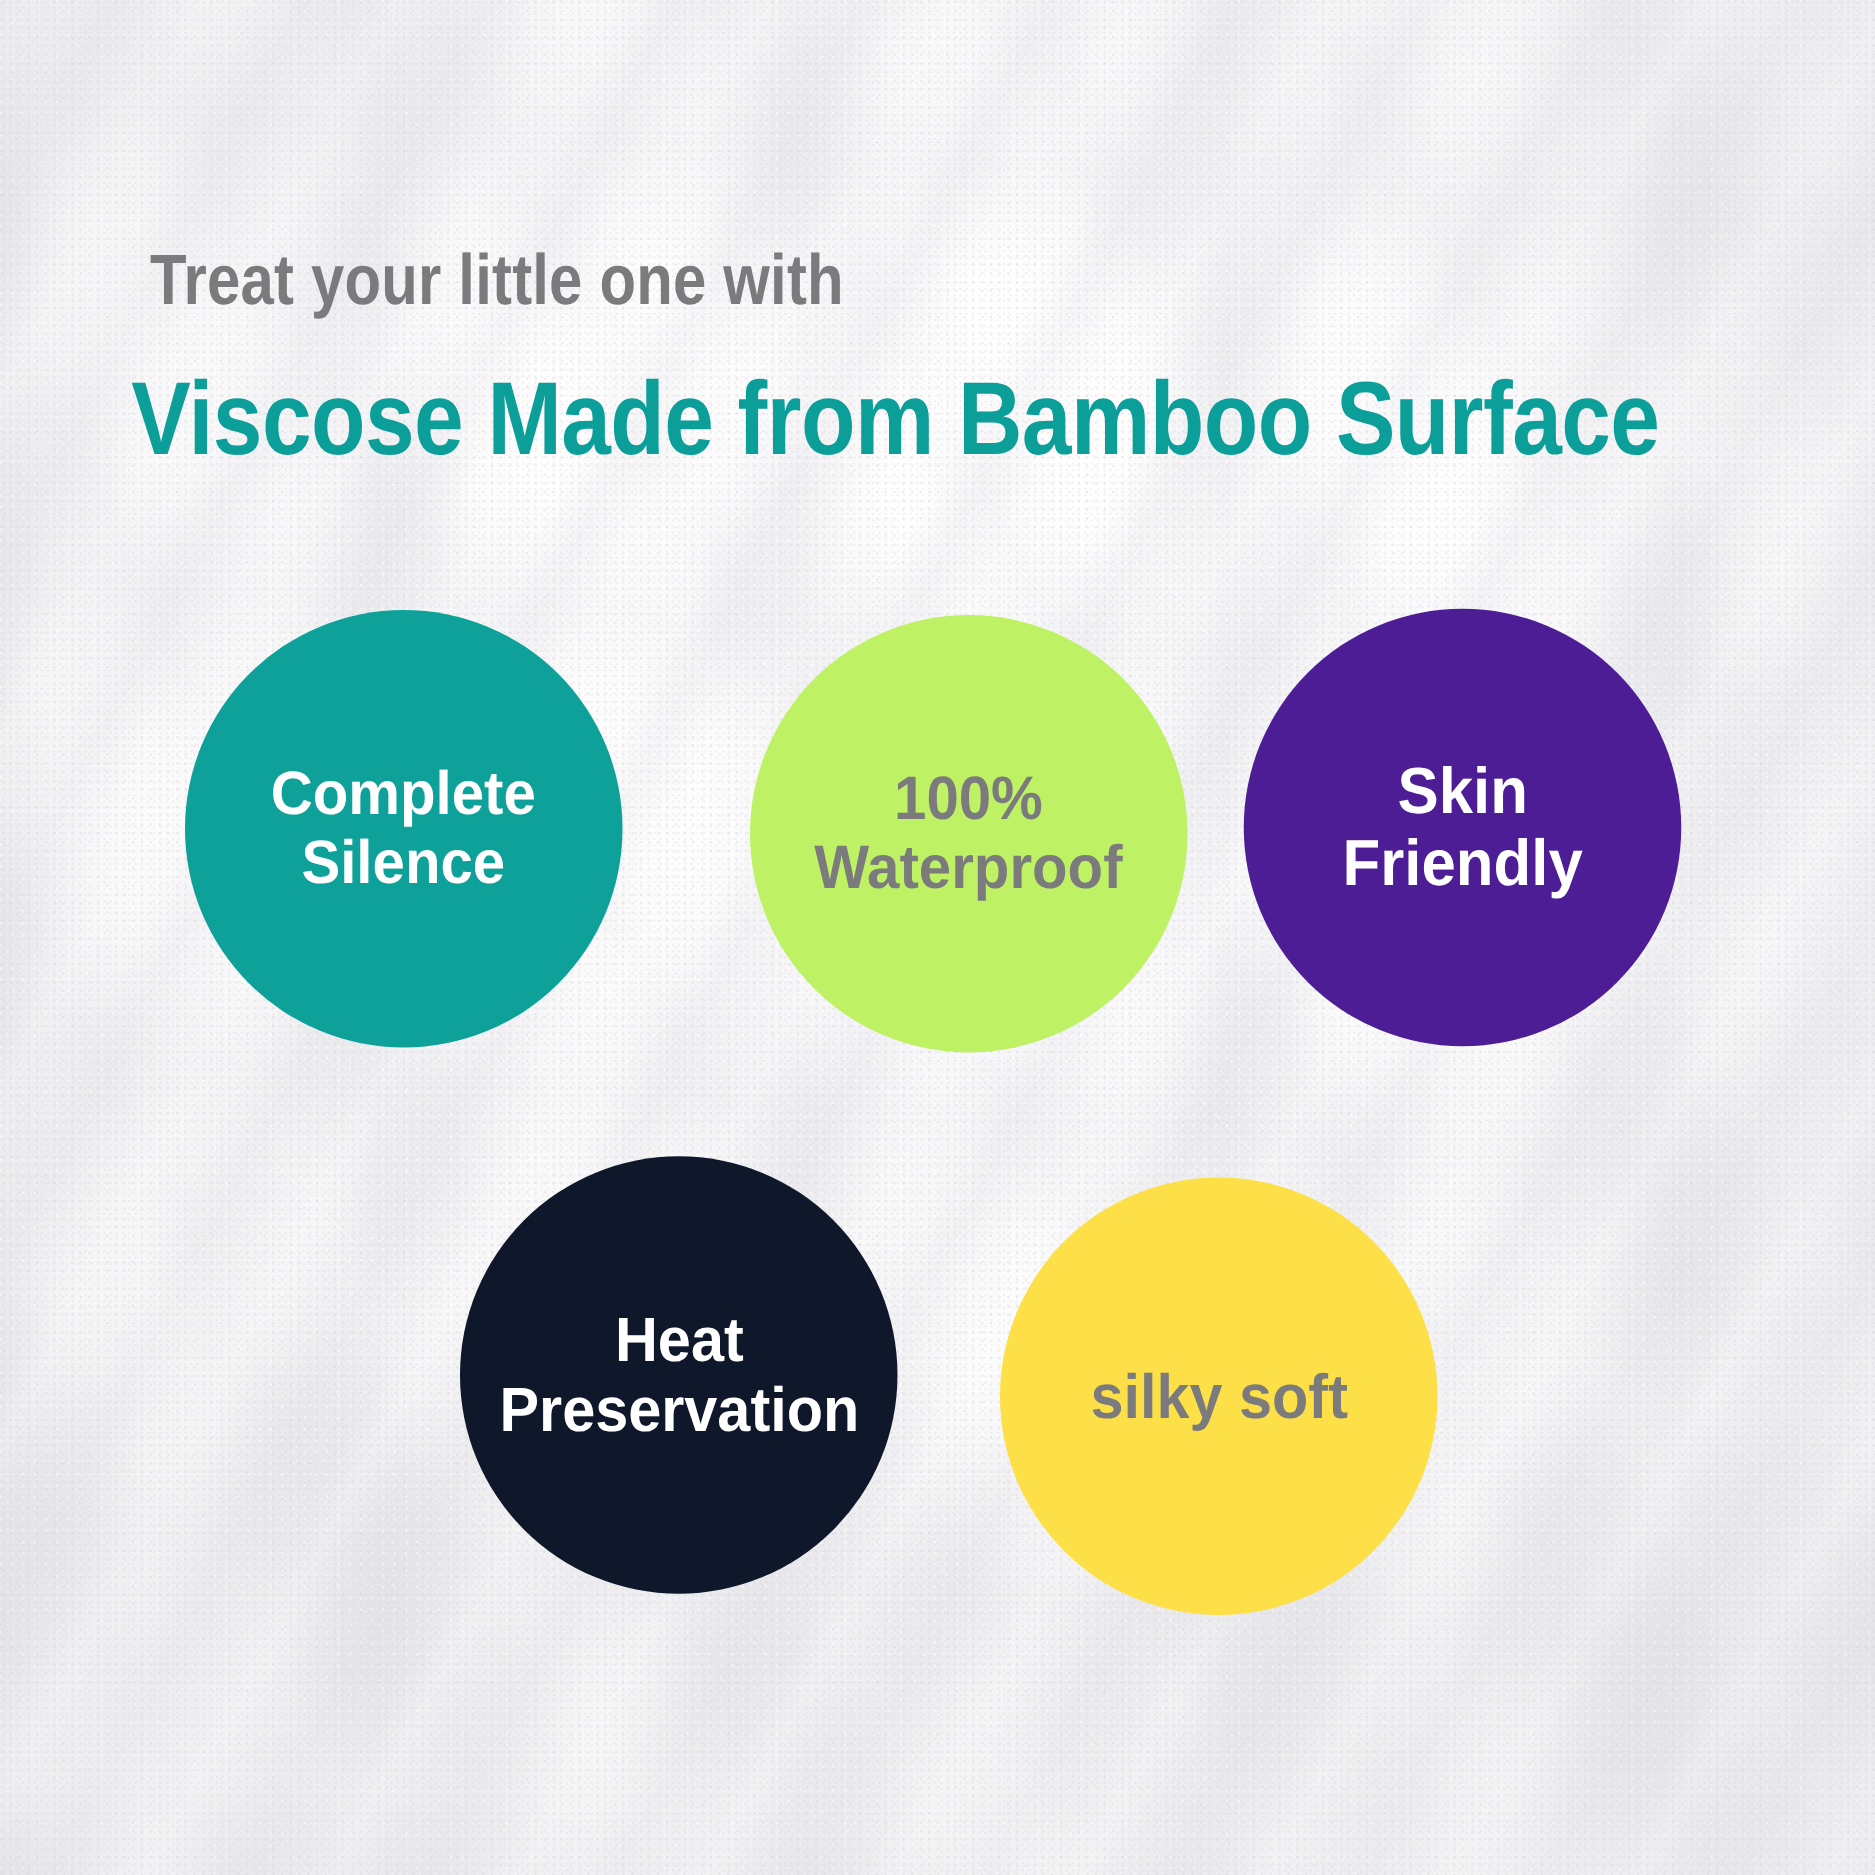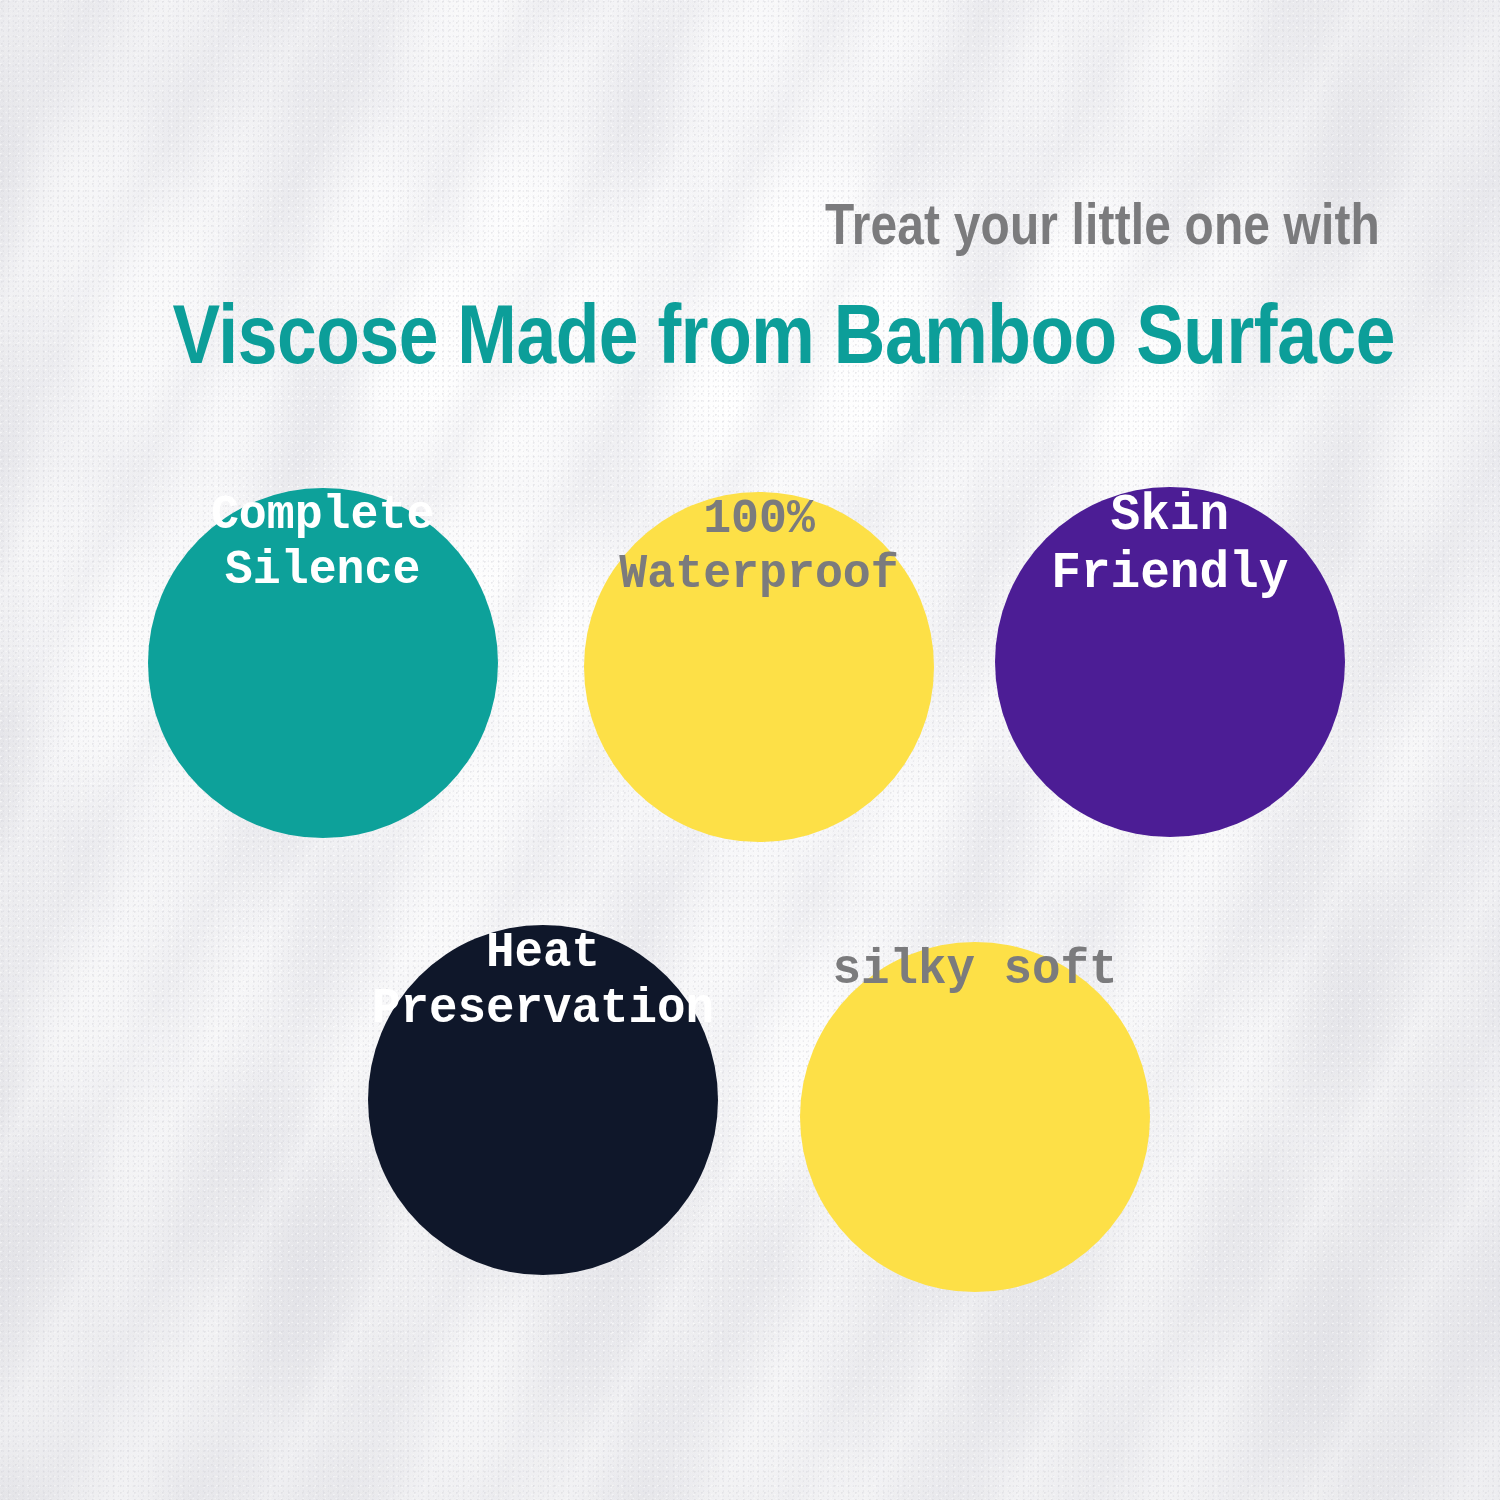--- a/index.html
+++ b/index.html
@@ -109,21 +109,21 @@
         rgba(255,255,255,0.0) 40%,
         rgba(214,214,220,0.32) 100%);
   }
 
   
   .headings {
     position: absolute;
     left: 0;
     right: 0;
     top: 196px;
-    text-align: right;
+    text-align: left;
     z-index: 5;
   }
 
   .subtitle {
     font-size: 57px;
     font-weight: 700;
     color: #7b7b7d;
     letter-spacing: 0.2px;
     line-height: 1.0;
     transform: scaleX(0.84);
@@ -141,24 +141,24 @@
     transform: scaleX(0.86);
     transform-origin: center top;
     white-space: nowrap;
   }
 
   
   .circle {
     position: absolute;
     border-radius: 50%;
     display: flex;
+    align-items: center;
     justify-content: center;
     text-align: center;
     z-index: 4;
-    font-family: Liberation Mono, monospace;
   }
 
   .circle-label {
     font-weight: 700;
     line-height: 1.12;
     padding: 0 4px;
     white-space: pre-line;
     transform: scaleX(0.95);
   }
 </style>
@@ -177,21 +177,21 @@
   <div class="headings">
     <div class="subtitle">Treat your little one with</div>
     <div class="headline">Viscose Made from Bamboo Surface</div>
   </div>
 
   <div id="feature-circles">
       <div class="circle" style="width: 350px; height: 350px; left: 148px; top: 488px; background: rgb(13, 161, 154);">
         <div class="circle-label" style="color: rgb(255, 255, 255); font-size: 49px;">Complete
 Silence</div>
       </div>
-      <div class="circle" style="width: 350px; height: 350px; left: 584px; top: 492px; background: #fde047;">
+      <div class="circle" style="width: 350px; height: 350px; left: 600px; top: 492px; background: #bef264;">
         <div class="circle-label" style="color: rgb(123, 123, 125); font-size: 49px;">100%
 Waterproof</div>
       </div>
       <div class="circle" style="width: 350px; height: 350px; left: 995px; top: 487px; background: #4c1d95;">
         <div class="circle-label" style="color: rgb(255, 255, 255); font-size: 52px;">Skin
 Friendly</div>
       </div>
       <div class="circle" style="width: 350px; height: 350px; left: 368px; top: 925px; background: #0f172a;">
         <div class="circle-label" style="color: rgb(255, 255, 255); font-size: 50px;">Heat
 Preservation</div>

